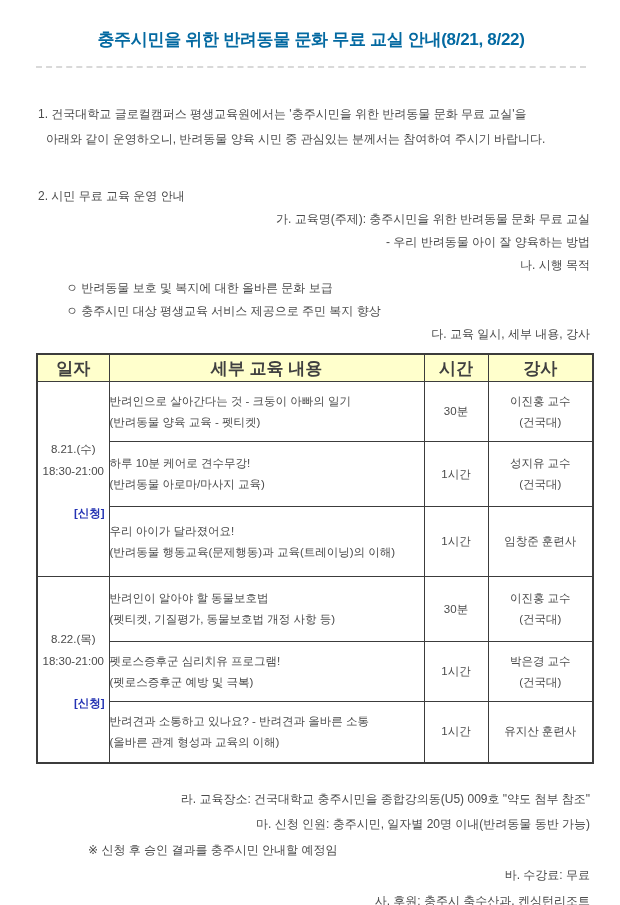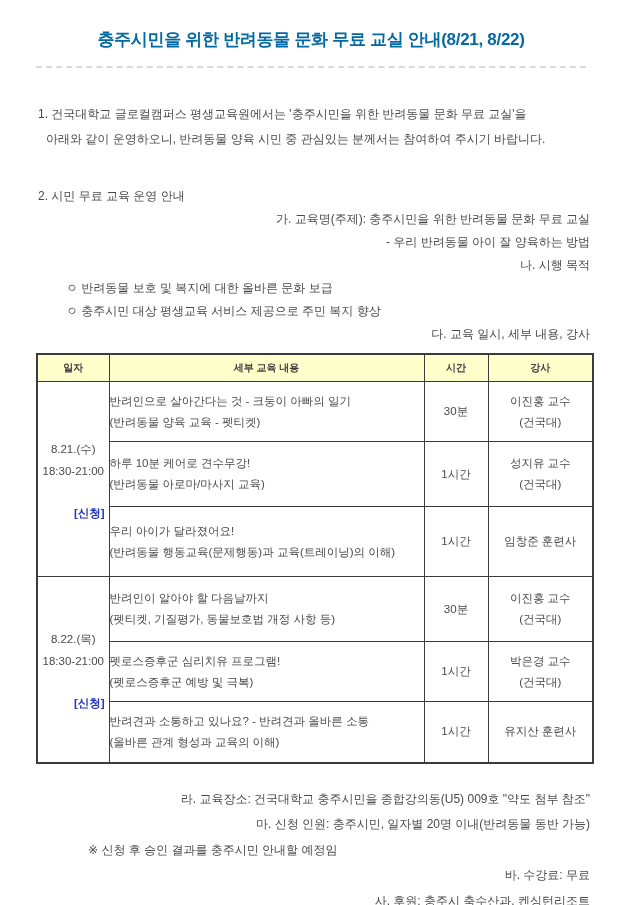--- a/index.html
+++ b/index.html
@@ -18,21 +18,21 @@
   }
   .intro { margin-top:34px; line-height:25px; }
   .intro .l2 { padding-left:8px; }
   .sec2 { margin-top:33px; line-height:23px; }
   .ind1 { padding-left:12px;text-align:right; }
   .ind2 { padding-left:28px; }
   .ind-sub { padding-left:80px;text-align:right; }
   .sched { border-collapse:collapse; margin:7px 0 0 -2px; table-layout:fixed;
            width:556px; font-size:11.5px; color:#4a4a4a; border:2px solid #3c3c3c; }
   .sched th, .sched td { border:1px solid #3c3c3c; padding:0; vertical-align:middle; }
-  .sched th { background:#ffffcc; font-weight:bold; height:26px; font-size:10px; color:#404040; }
+  .sched th { background:#ffffcc; font-weight:bold; height:26px; font-size:17px; color:#404040; }
   .cell-content { text-align:left; padding:6px 8px 6px 10px; }
   .cell-content .line { line-height:21px; }
   .cell-center { text-align:center; }
   .cell-center .line { line-height:21px; }
   .date-cell { text-align:center; }
   .date-cell .line { line-height:22px; }
   .apply { color:#2433b3; font-weight:bold; display:inline-block; margin-top:24px;
            text-decoration:none; cursor:pointer;padding-left:32px; }
   .details { margin-top:23px; line-height:25.5px; }
   .note { padding-left:50px; }
@@ -113,21 +113,21 @@
           <div class="line">임창준 훈련사</div>
         </td>
       </tr>
       <tr style="height:65px">
         <td class="date-cell" rowspan="3">
           <div class="line">8.22.(목)</div>
           <div class="line">18:30-21:00</div>
           <a class="apply">[신청]</a>
         </td>
         <td class="cell-content">
-          <div class="line">반려인이 알아야 할 다음날까지</div>
+          <div class="line">반려인이 알아야 할 동물보호법</div>
           <div class="line">(펫티켓, 기질평가, 동물보호법 개정 사항 등)</div>
         </td>
         <td class="cell-center">30분</td>
         <td class="cell-center">
           <div class="line">이진홍 교수</div>
           <div class="line">(건국대)</div>
         </td>
       </tr>
       <tr style="height:60px">
         <td class="cell-content">

